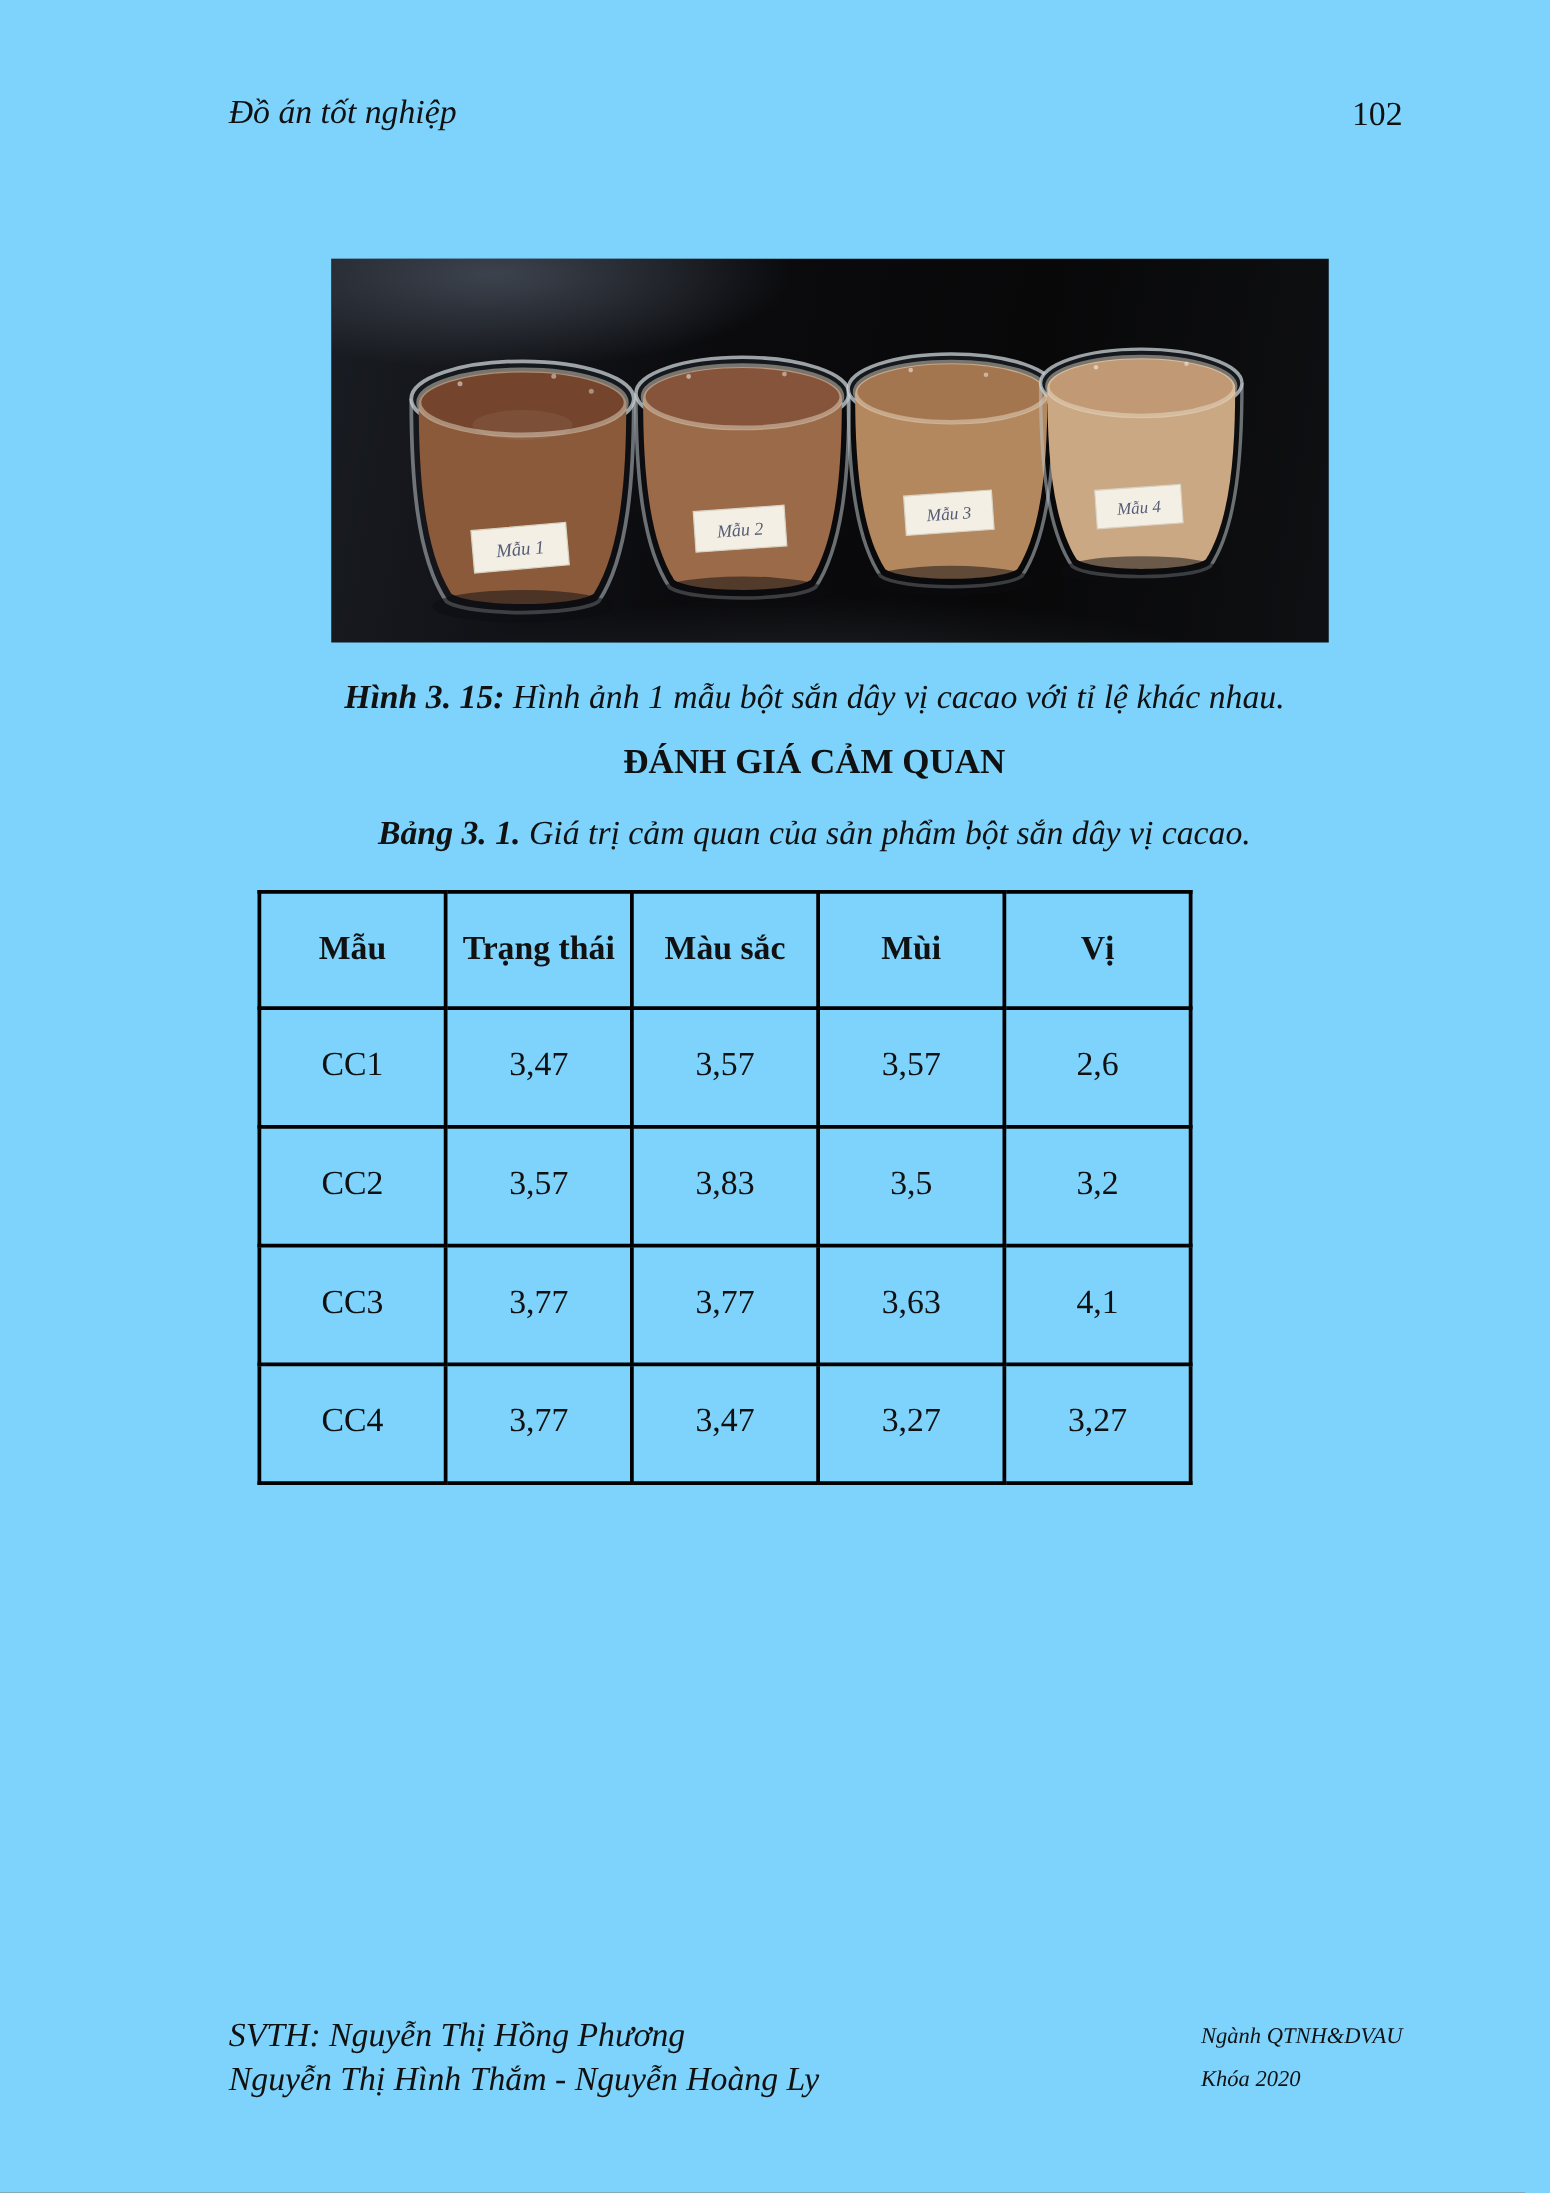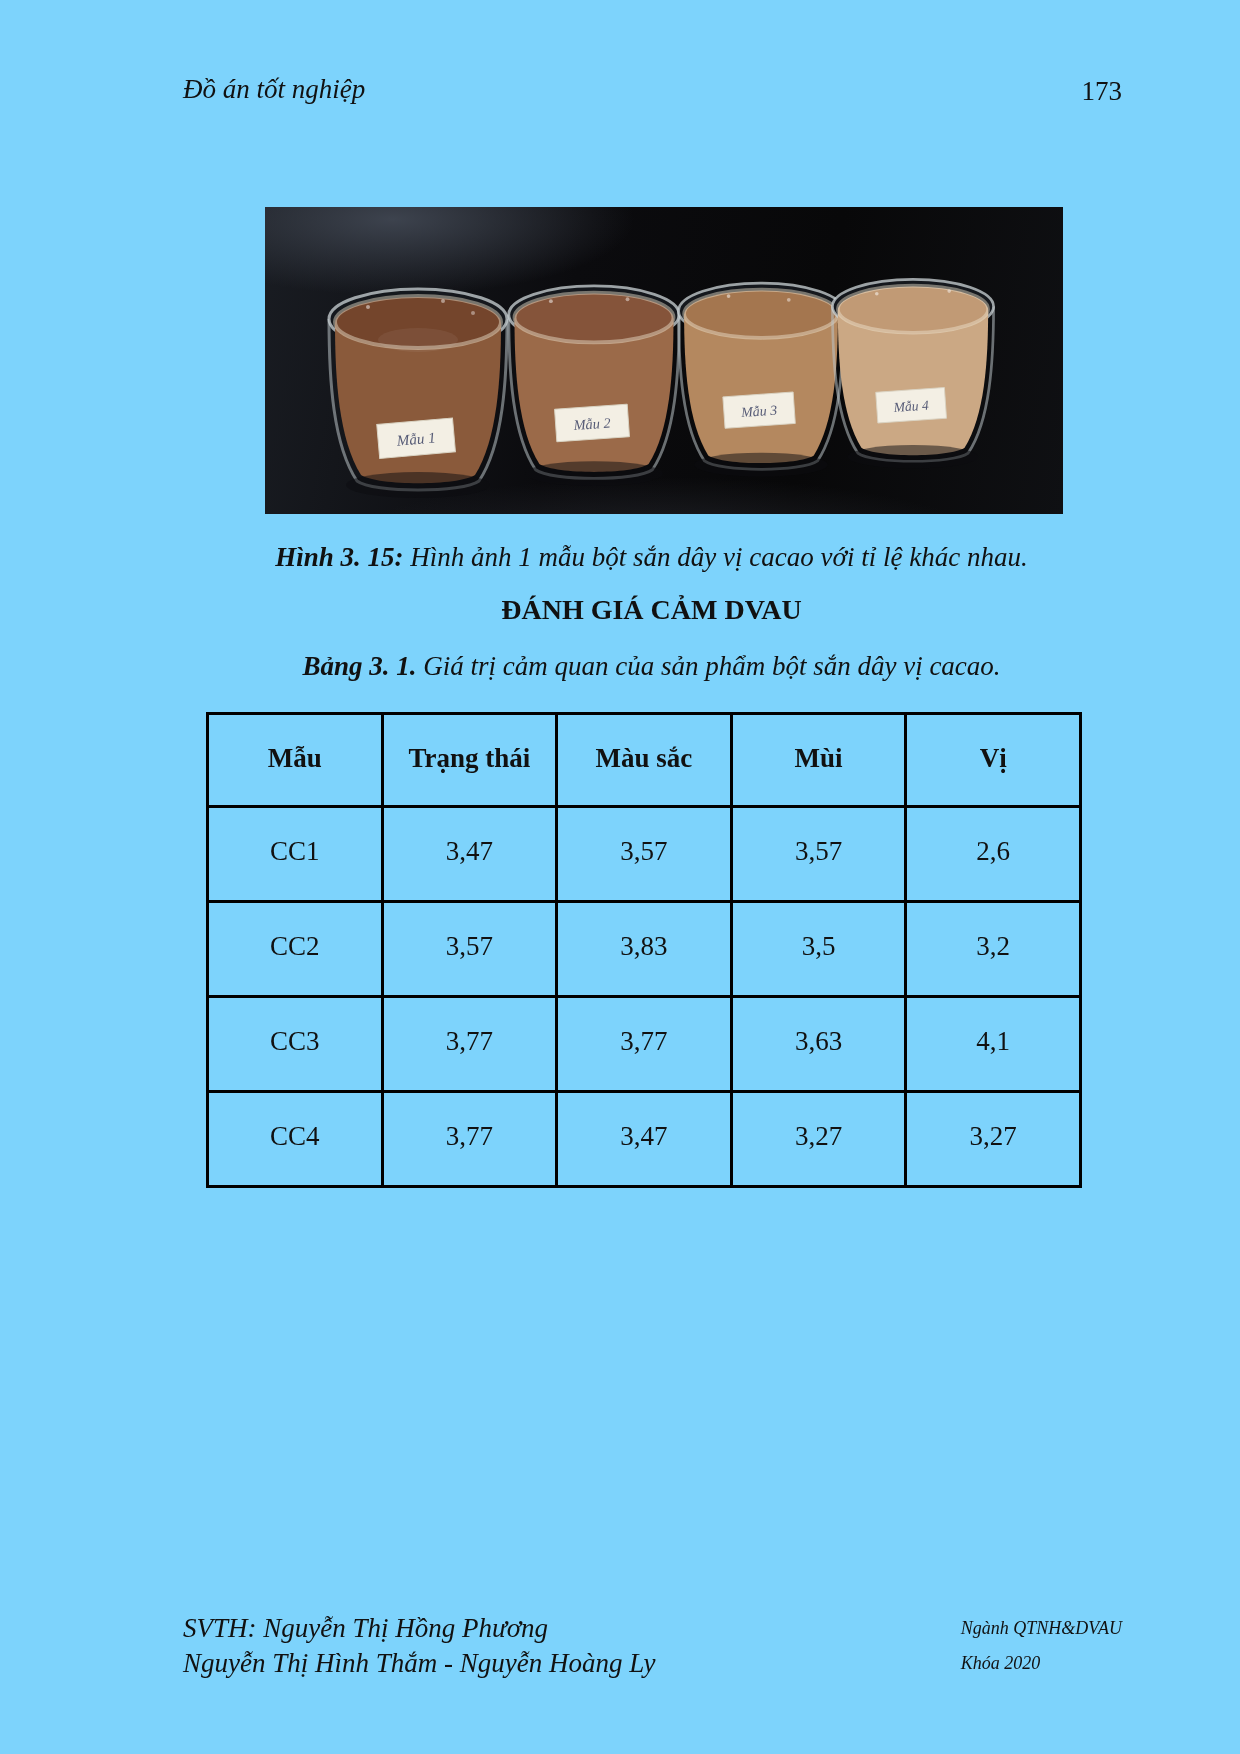--- a/index.html
+++ b/index.html
@@ -45,21 +45,21 @@
     position:absolute;left:183px;top:592px;width:937px;
     text-align:center;font-size:28px;line-height:36px;font-weight:bold;
   }
   
   .table-caption{
     position:absolute;left:183px;top:649px;width:937px;
     text-align:center;font-size:27px;line-height:34px;font-style:italic;
   }
   
   .score-table{
-    position:absolute;left:206px;top:712px;width:876px;height:473px;
+    position:absolute;left:206px;top:712px;width:748px;height:473px;
     border-collapse:collapse;table-layout:fixed;
   }
   .score-table td,.score-table th{
     border:3px solid #000;
     font-size:27px;
     text-align:center;vertical-align:top;
     padding:28px 4px 0 4px;
     font-weight:normal;
   }
   .score-table thead th{font-weight:bold;height:93px;box-sizing:border-box;}
@@ -73,21 +73,21 @@
     position:absolute;right:118px;top:1611px;
     font-style:italic;font-size:18px;line-height:35px;text-align:left;
   }
 </style>
 </head>
 <body>
 
 <div class="page">
 
   <div class="header-left">Đồ án tốt nghiệp</div>
-  <div class="page-number">173</div>
+  <div class="page-number">102</div>
 
   <div class="photo">
 
     <svg class="glass" style="left:58px;top:78px" width="190" height="215" viewBox="0 0 190 215">
       <path d="M6,34 C6,95 10,160 34,196 C50,208 140,208 156,196 C180,160 184,95 184,34" fill="none" stroke="#b9c2c6" stroke-opacity="0.55" stroke-width="3"></path>
       <ellipse cx="95" cy="34" rx="89" ry="30" fill="#15181d" stroke="#ccd4d7" stroke-opacity="0.75" stroke-width="3"></ellipse>
       <path class="liquid" d="M12,38 C12,95 16,155 38,190 C55,201 135,201 152,190 C174,155 178,95 178,38 Z" fill="#8a5a3b"></path>
       <ellipse class="surface" cx="95" cy="38" rx="83" ry="26" fill="#74452c"></ellipse>
       <ellipse cx="95" cy="37" rx="83" ry="26" fill="none" stroke="#efe6d2" stroke-opacity="0.45" stroke-width="4"></ellipse>
       <ellipse cx="95" cy="55" rx="40" ry="12" fill="#ffffff" opacity="0.06"></ellipse>
@@ -144,21 +144,21 @@
         <rect x="55" y="126" width="76" height="34" fill="#f3efe4" stroke="#d9d3c3" stroke-width="1"></rect>
         <text class="glass-label-text" x="93" y="149" text-anchor="middle">Mẫu 4</text>
       </g>
     </svg>
   </div>
 
   <div class="fig-caption">
     <b>Hình 3. 15:</b><span> Hình ảnh 1 mẫu bột sắn dây vị cacao với tỉ lệ khác nhau.</span>
   </div>
 
-  <div class="section-heading">ĐÁNH GIÁ CẢM DVAU</div>
+  <div class="section-heading">ĐÁNH GIÁ CẢM QUAN</div>
 
   <div class="table-caption">
     <b>Bảng 3. 1.</b><span> Giá trị cảm quan của sản phẩm bột sắn dây vị cacao.</span>
   </div>
 
   <table class="score-table">
     <thead>
       <tr>
         <th>Mẫu</th>
         <th>Trạng thái</th>

